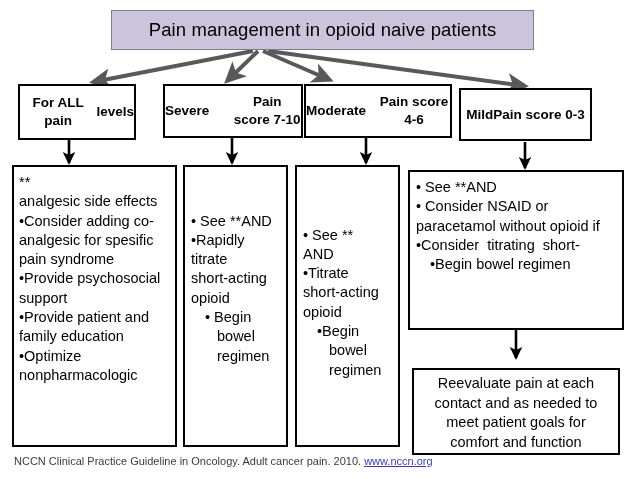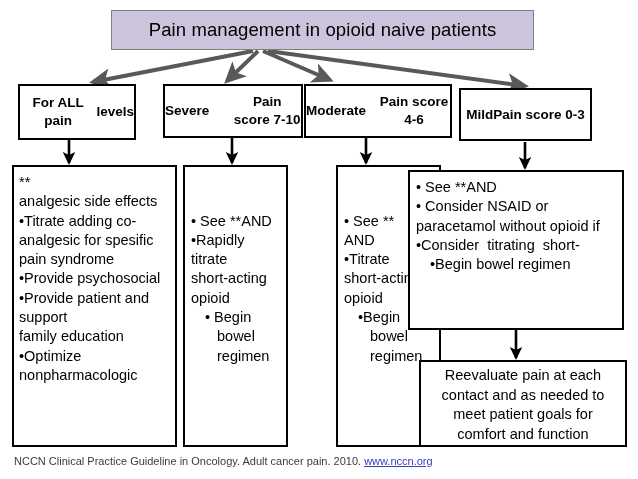--- a/index.html
+++ b/index.html
@@ -68,29 +68,28 @@
     box-sizing: border-box;
     border: 2px solid #000000;
     background: #ffffff;
     color: #000000;
     font-size: 14.5px;
     line-height: 1.33;
     overflow: hidden;
   }
   .body-box.b1 { left: 12px;  top: 165px; width: 165px; height: 282px; padding: 6px 4px 0 5px; }
   .body-box.b2 { left: 183px; top: 165px; width: 105px; height: 282px; padding: 6px 4px 0 6px; }
-  .body-box.b3 { left: 295px; top: 165px; width: 105px; height: 282px; padding: 6px 4px 0 6px; margin-left: 41px; }
+  .body-box.b3 { left: 295px; top: 165px; width: 105px; height: 282px; padding: 20px 4px 0 6px; }
   .body-box.b4 { left: 408px; top: 170px; width: 216px; height: 160px; padding: 6px 5px 0 6px; }
   .body-box.b5 {
-    left: 412px; top: 360px; width: 208px; height: 87px;
+    left: 412px; top: 368px; width: 208px; height: 87px;
     padding: 4px 6px 16px 6px;
     text-align: center;
     font-size: 14.5px;
     line-height: 1.36;
-    margin-left: 7px;
   }
 
   .ln { margin: 0; white-space: pre-wrap; }
   .ln.indent1 { padding-left: 14px; }
   .ln.indent2 { padding-left: 26px; }
   .ln.justify { text-align: justify; }
 
   .footer {
     position: absolute;
     left: 14px;
@@ -150,26 +149,26 @@
     <span>Pain score 4-6</span>
   </div>
   <div class="hdr h4">
     <span>Mild</span>
     <span>Pain score 0-3</span>
   </div>
 
   <div class="body-box b1">
       <div class="ln">**</div>
       <div class="ln">analgesic side effects</div>
-      <div class="ln">•Titrate adding co-</div>
+      <div class="ln">•Consider adding co-</div>
       <div class="ln">analgesic for spesific</div>
       <div class="ln">pain syndrome</div>
       <div class="ln">•Provide psychosocial</div>
+      <div class="ln">support</div>
       <div class="ln">•Provide patient and</div>
-      <div class="ln">support</div>
       <div class="ln">family education</div>
       <div class="ln">•Optimize</div>
       <div class="ln">nonpharmacologic</div>
     </div>
   <div class="body-box b2">
       <div class="ln">&nbsp;</div>
       <div class="ln">&nbsp;</div>
       <div class="ln">• See **AND</div>
       <div class="ln">•Rapidly</div>
       <div class="ln">titrate</div>

